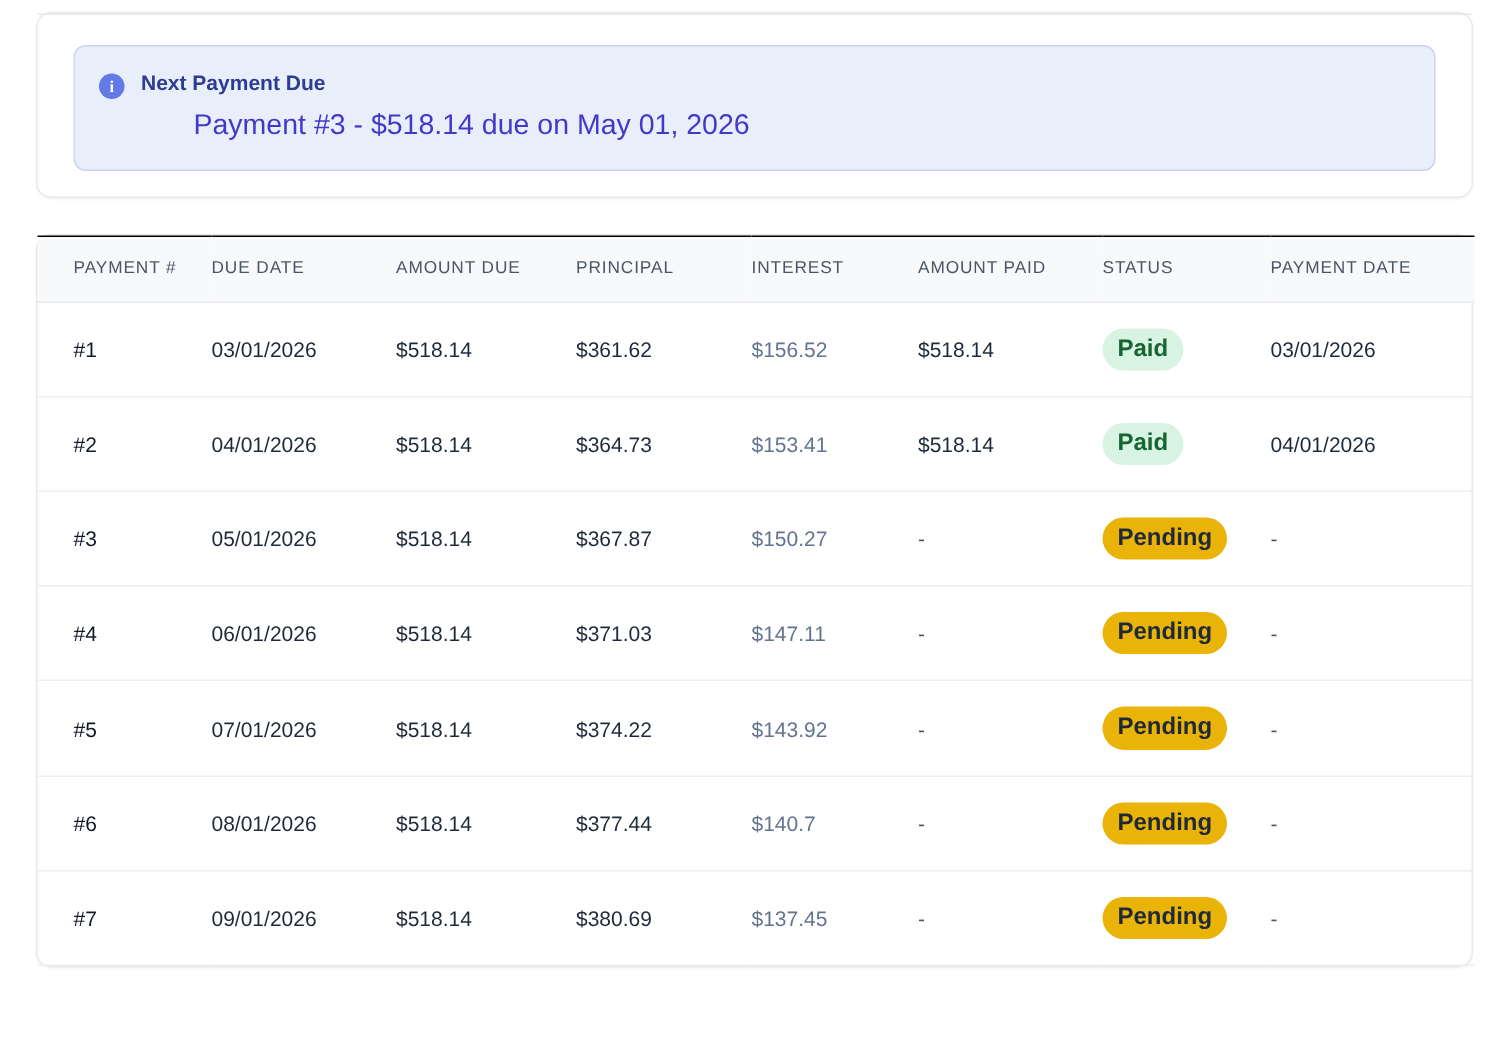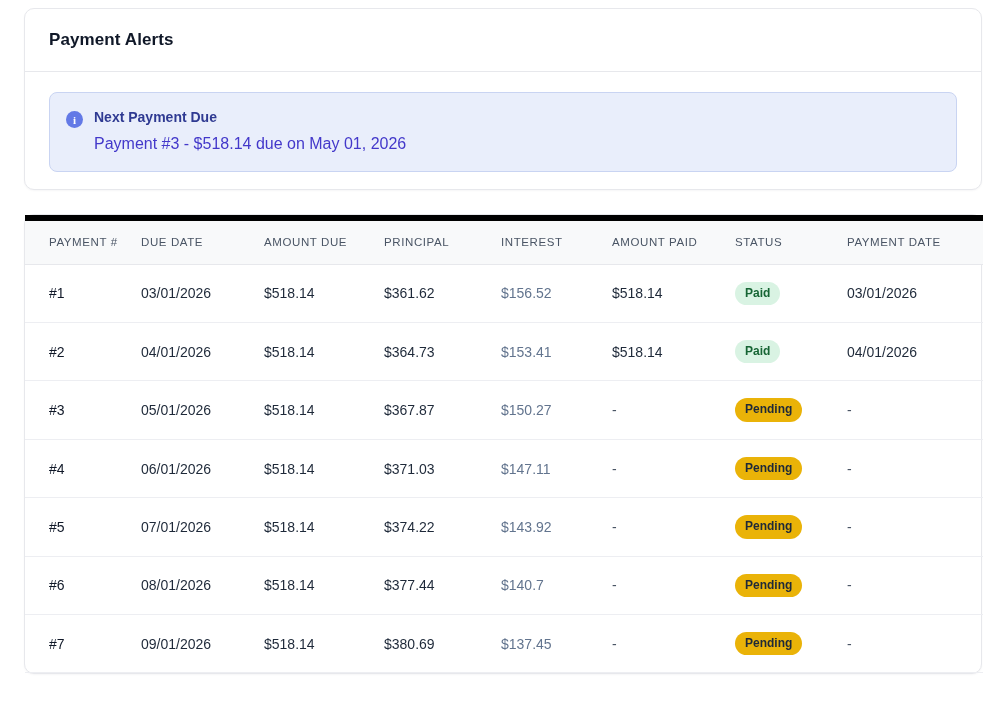--- a/index.html
+++ b/index.html
@@ -58,22 +58,23 @@
     font-weight: 700;
     font-family: "Liberation Serif", "DejaVu Serif", serif;
   }
   .alert-title {
     font-size: 14px;
     font-weight: 600;
     color: #2f3a92;
     margin-bottom: 10px;
   }
   .alert-message {
-    font-size: 16px;
+    font-size: 19px;
     color: #4338ca;
+    margin-left: 35px;
   }
 
   .card-gap { height: 24px; }
 
   
   table.schedule {
     width: 100%;
     border-collapse: collapse;
     table-layout: fixed;
   }
@@ -81,21 +82,21 @@
   col.c-due  { width: 123px; }
   col.c-amt  { width: 120px; }
   col.c-prin { width: 117px; }
   col.c-int  { width: 111px; }
   col.c-paid { width: 123px; }
   col.c-stat { width: 112px; }
   col.c-pdate{ width: 136px; }
 
   thead th {
     background: #f8f9fa;
-    border-top: 6px solid #000000;
+    border-top: 1px solid #000000;
     border-bottom: 1px solid #e7e8ec;
     text-align: left;
     vertical-align: middle;
     font-size: 11.5px;
     font-weight: 500;
     letter-spacing: 0.6px;
     color: #4a5565;
     padding: 13px 16px 13px 0;
     line-height: 1.45;
   }
@@ -108,38 +109,35 @@
     padding: 17px 16px 17px 0;
     vertical-align: middle;
   }
   tbody td:first-child { padding-left: 24px; }
   tbody td.cell-num { font-weight: 500; color: #101828; }
   tbody td.cell-interest { color: #62748e; }
   tbody td.dash { color: #4a5565; }
 
   .badge {
     display: inline-block;
-    font-size: 12px;
+    font-size: 16px;
     font-weight: 600;
     padding: 4px 10px 5px 10px;
     border-radius: 999px;
     line-height: 1.2;
   }
   .badge-paid    { background: #d9f3e3; color: #166534; }
   .badge-pending { background: #eab308; color: #1e2939; }
 </style>
 </head>
 <body>
 
 <div class="page">
 
   <section class="card">
-    <div class="card-header">
-      <h2 class="card-title">Payment Alerts</h2>
-    </div>
     <div class="card-divider"></div>
     <div class="card-body">
       <div class="alert">
         <span class="info-icon">i</span>
         <div>
           <div class="alert-title">Next Payment Due</div>
           <div class="alert-message">Payment #3 - $518.14 due on May 01, 2026</div>
         </div>
       </div>
     </div>

